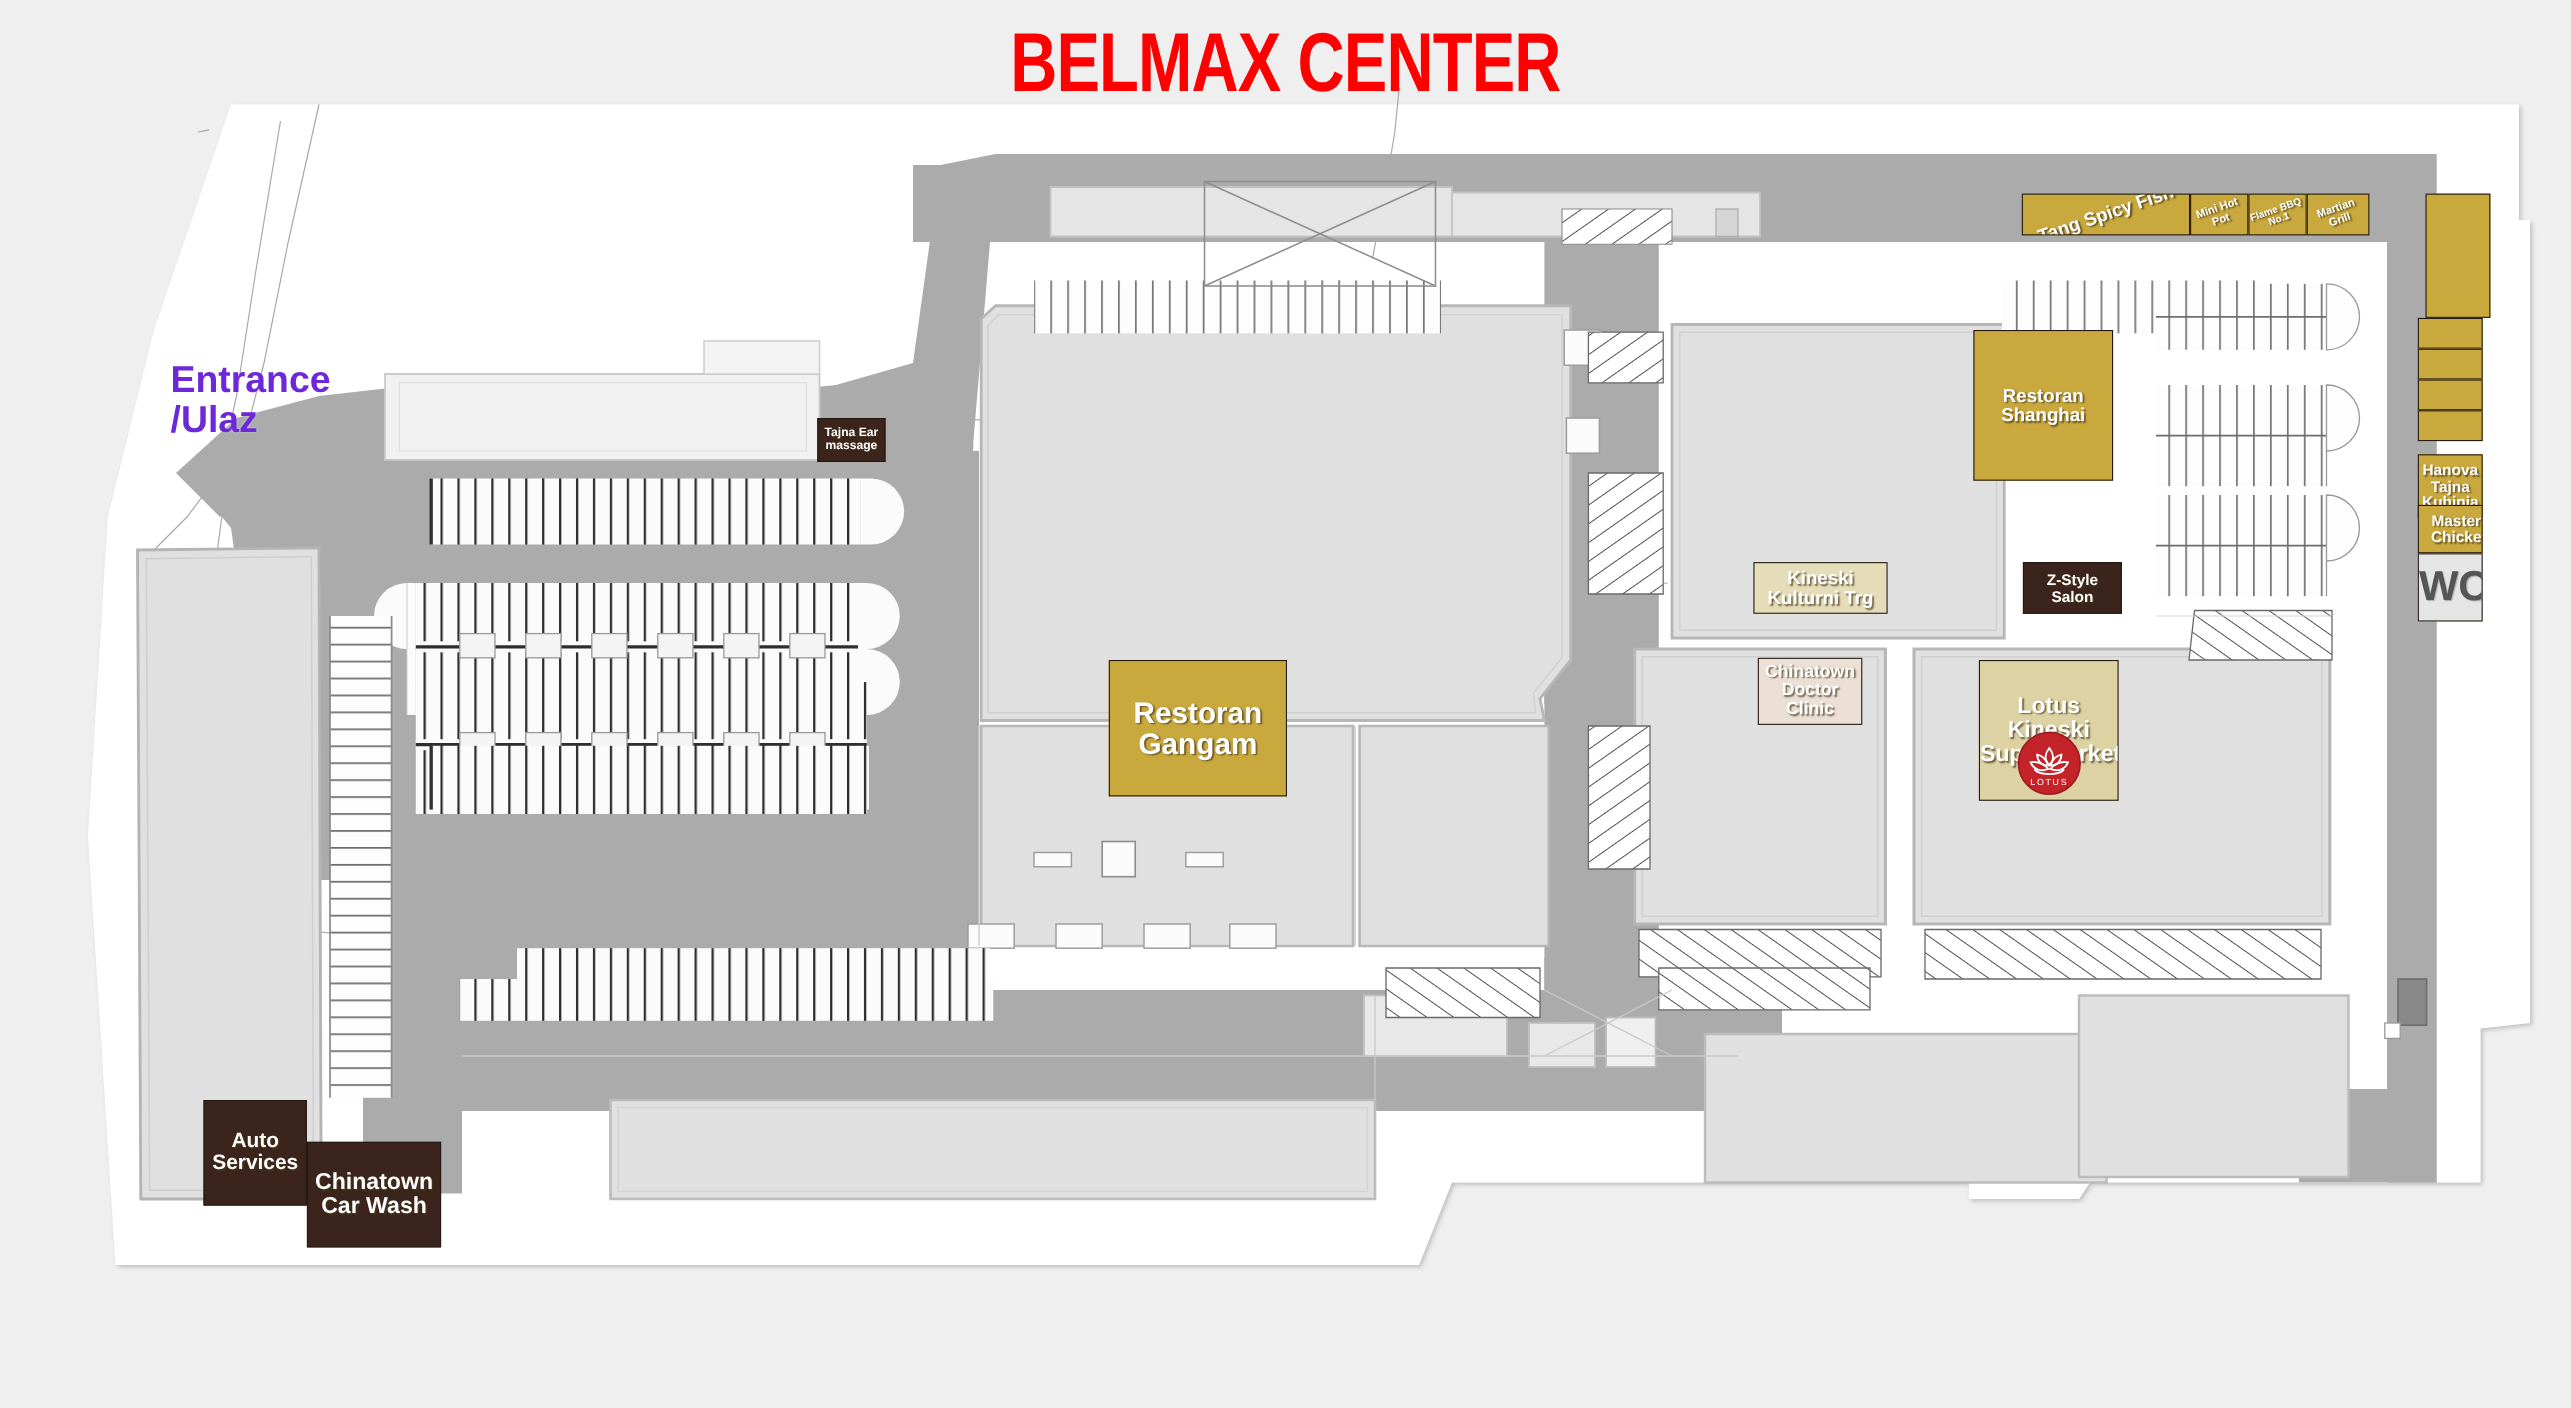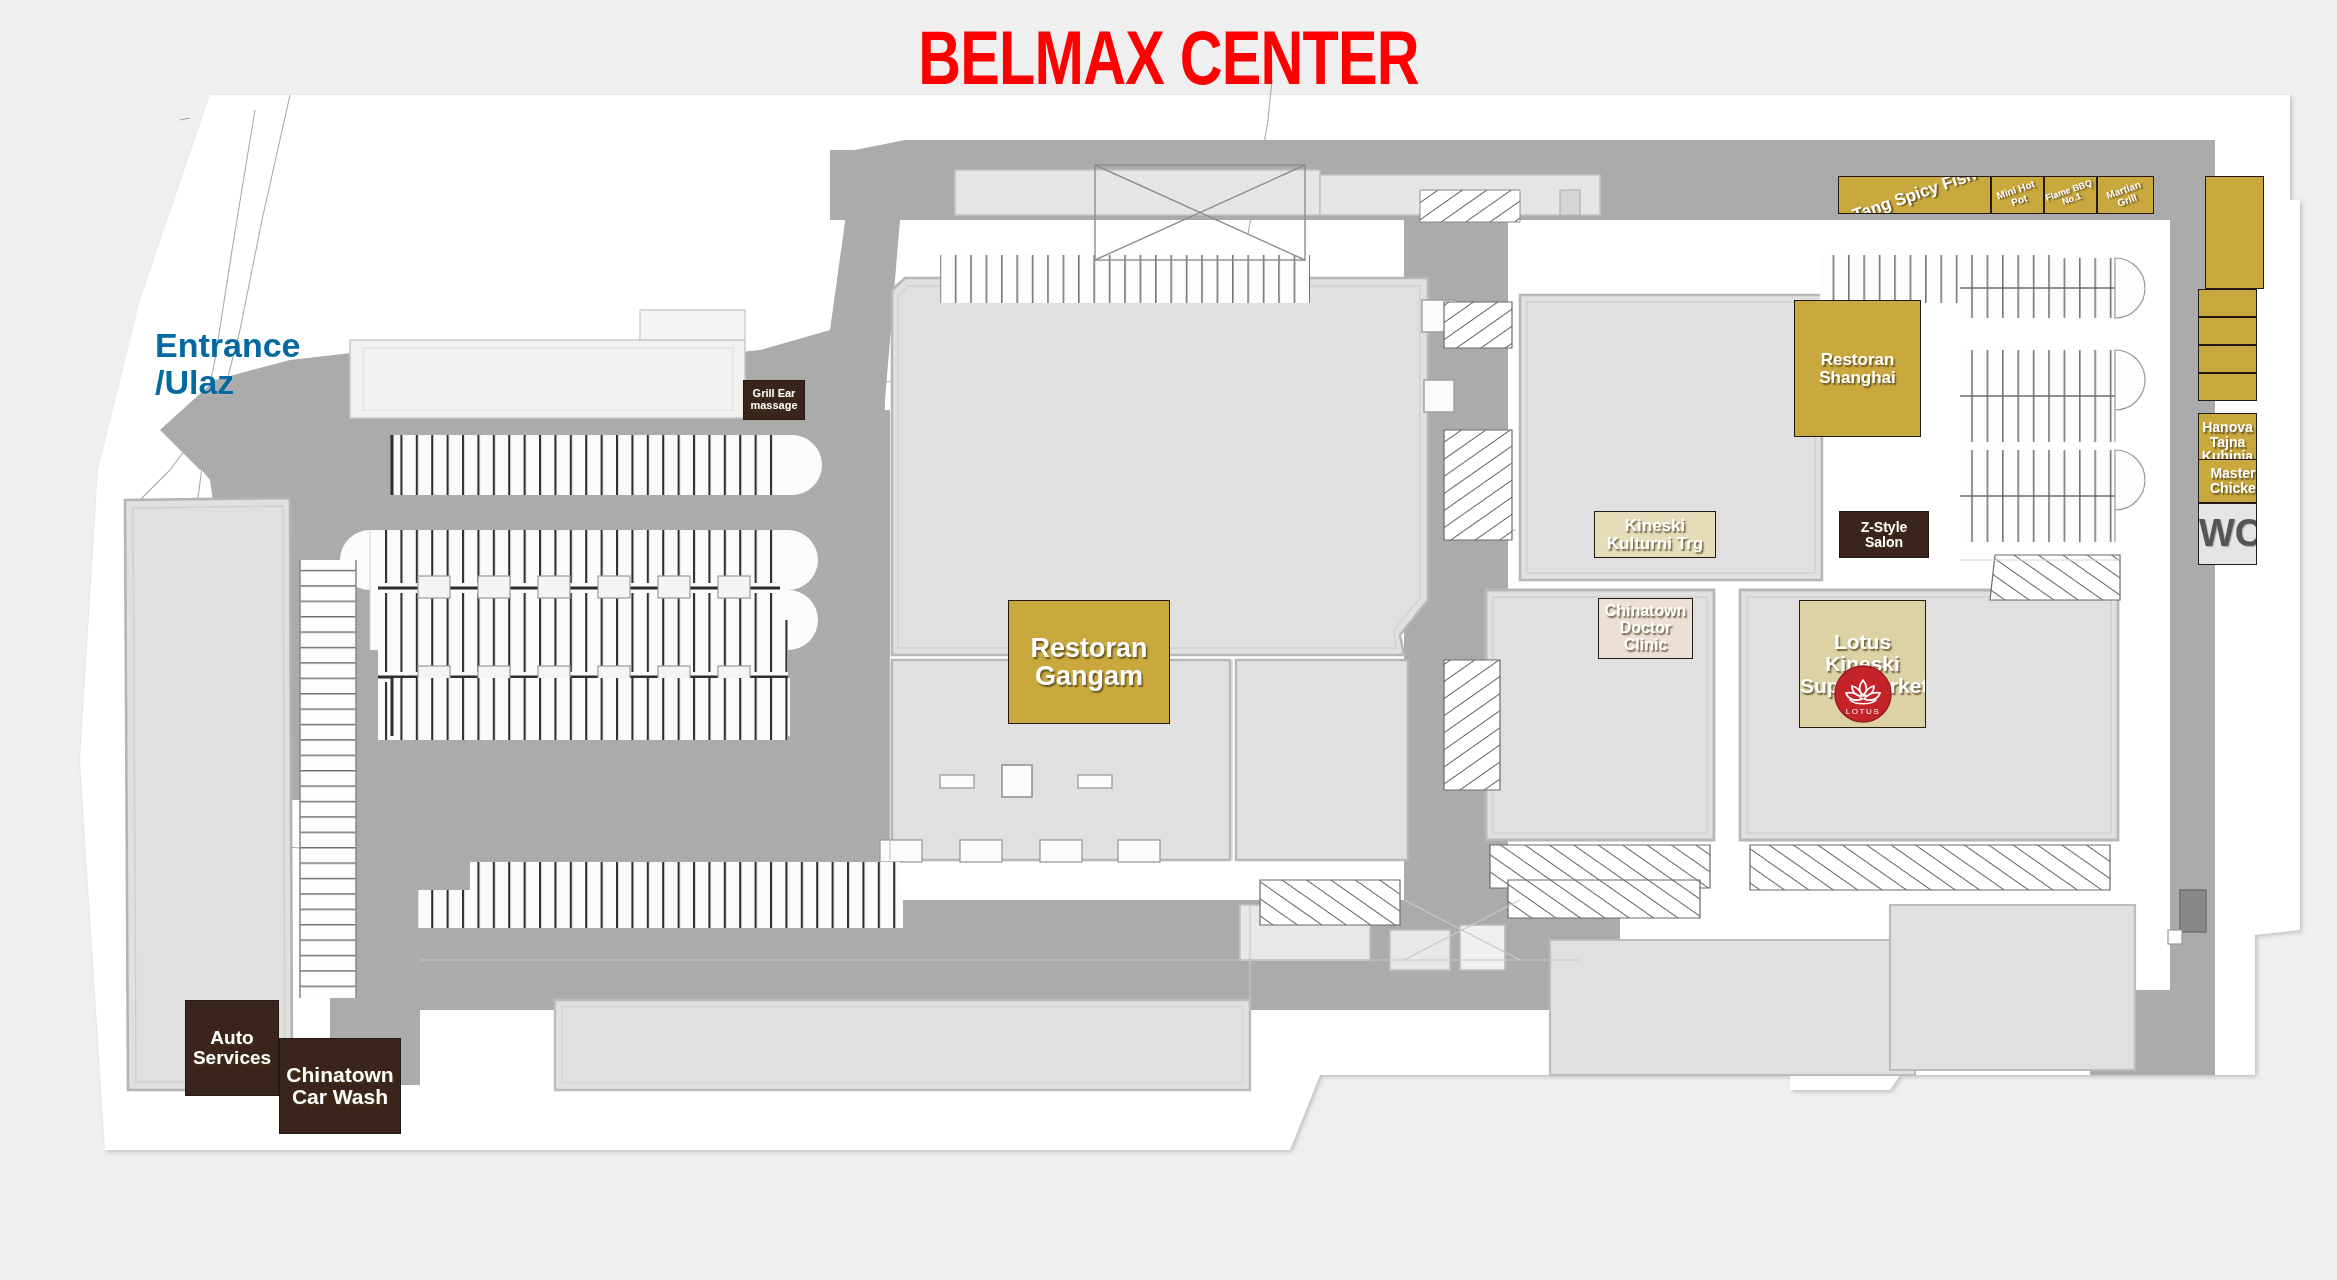--- a/index.html
+++ b/index.html
@@ -30,21 +30,21 @@
     transform-origin: 50% 50%;
     white-space: nowrap;
     z-index: 60;
   }
 
   
   #entrance-label {
     position: absolute;
     left: 155px; top: 327px;
     width: 230px;
-    color: #0369a1;
+    color: #6d28d9;
     font-size: 34px;
     font-weight: bold;
     line-height: 1.08;
     z-index: 58;
     text-shadow: 0 0 2px rgba(255,255,255,0.5);
   }
 
   
   #map-svg { position: absolute; left: 0; top: 0; z-index: 5; }
 
@@ -396,21 +396,21 @@
       <div class="store pink" style="left: 1598px; top: 598px; width: 95px; height: 61px; font-size: 16px;">
         <span class="txt">Chinatown Doctor Clinic</span>
       </div>
       <div class="store tan" style="left: 1799px; top: 600px; width: 127px; height: 128px; font-size: 21px;">
         <span class="txt">Lotus Kineski Supermarket</span>
       </div>
       <div class="store gold" style="left: 1008px; top: 600px; width: 162px; height: 124px; font-size: 27px;">
         <span class="txt">Restoran Gangam</span>
       </div>
       <div class="store brown" style="left: 743px; top: 380px; width: 62px; height: 40px; font-size: 11px;">
-        <span class="txt">Grill Ear massage</span>
+        <span class="txt">Tajna Ear massage</span>
       </div>
       <div class="store brown" style="left: 185px; top: 1000px; width: 94px; height: 96px; font-size: 19px;">
         <span class="txt">Auto Services</span>
       </div>
       <div class="store brown" style="left: 279px; top: 1000px; width: 122px; height: 96px; font-size: 21px; margin-top: 38px;">
         <span class="txt">Chinatown Car Wash</span>
       </div>
     </div>
 
   <div class="lotus-logo" style="left:1833px; top:664px; width:60px; height:60px;">

